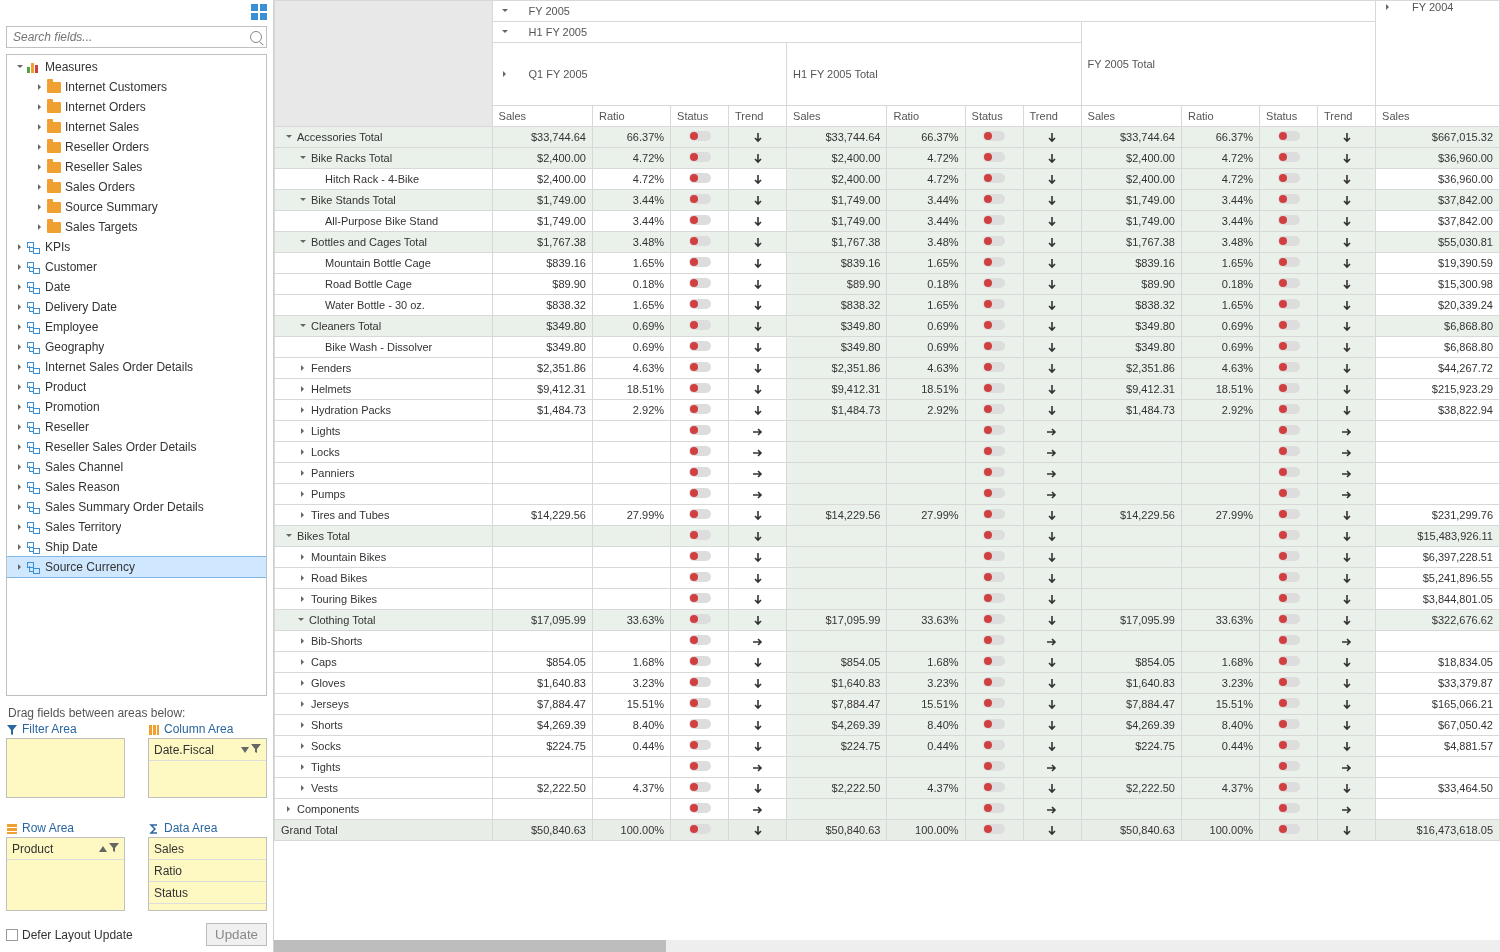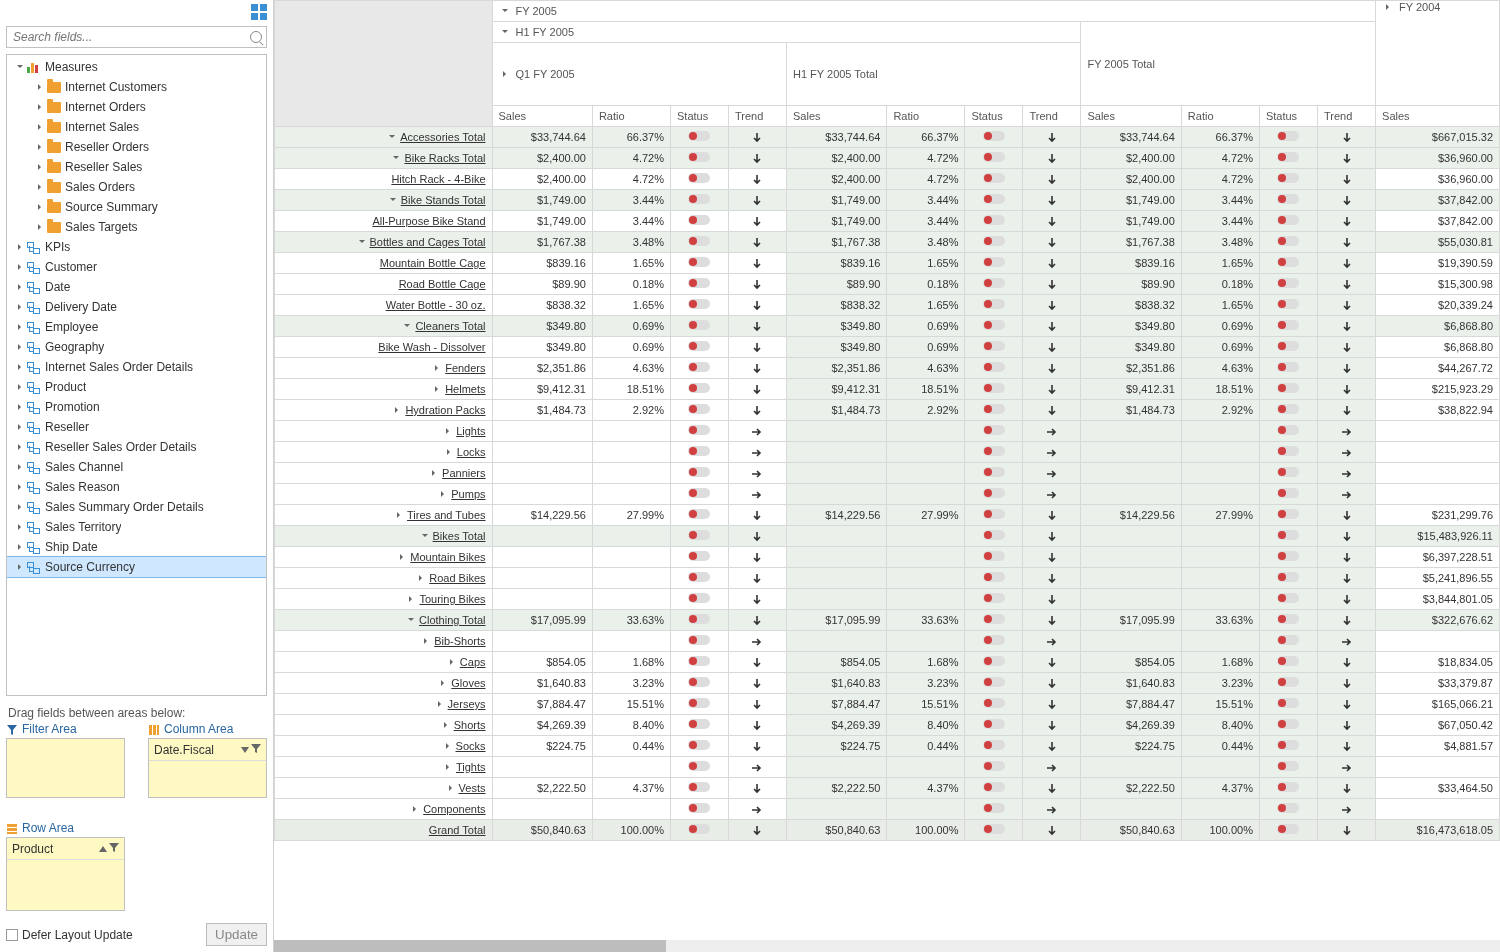--- a/index.html
+++ b/index.html
@@ -49,31 +49,31 @@
 .side-footer{display:flex;align-items:center;justify-content:space-between;padding:6px 6px;}
 .chk{width:12px;height:12px;border:1px solid #999;display:inline-block;margin-right:4px;vertical-align:middle;}
 .btn-upd{border:1px solid #bbb;background:#f0f0f0;padding:3px 8px;color:#888;}
 
 .main{flex:1;display:flex;flex-direction:column;overflow:hidden;}
 .pivot-wrap{flex:1;overflow:hidden;position:relative;}
 .pivot{border-collapse:collapse;width:100%;table-layout:fixed;}
 .pivot th,.pivot td{border:1px solid #d8d8d8;padding:0 6px;height:21px;vertical-align:middle;font-size:11px;white-space:nowrap;overflow:hidden;}
 .pivot thead th{background:#fff;text-align:left;color:#555;font-weight:normal;}
 .corner{background:#e8e8e8 !important;}
-.rhdr{text-align:right;padding-left:6px;text-decoration:underline;}
+.rhdr{text-align:left;padding-left:6px;}
 .num{text-align:right;}
 .sub{background:#eaf0ea;}
 .grand{background:#e8ede8;}
 .status-cell,.trend-cell{text-align:center;}
 .toggle{display:inline-block;width:22px;height:10px;border-radius:6px;background:#ddd;position:relative;}
 .toggle::after{content:"";position:absolute;left:1px;top:1px;width:8px;height:8px;border-radius:50%;background:#d04040;}
 .ar-down svg,.ar-right svg{width:12px;height:12px;fill:#444;display:inline-block;vertical-align:middle;}
 .rh-chev{display:inline-flex;width:12px;justify-content:center;margin-right:2px;}
 .rh-chev svg{width:8px;height:8px;}
-.th-grp{display:flex;align-items:center;gap:3px;}
+.th-grp{display:flex;align-items:center;gap:16px;}
 .hscroll{height:12px;background:#eee;position:relative;display:flex;}
 .hscroll .track{flex:1;position:relative;}
 .hscroll .thumb{position:absolute;left:0;top:0;height:12px;width:32%;background:#bdbdbd;}
 col.rowhdr{width:195px;}
 col.c-sales{width:90px;}col.c-ratio{width:70px;}col.c-status{width:52px;}col.c-trend{width:52px;}
 col.c-sales2{width:111px;}
 </style>
 </head>
 <body>
 
@@ -444,20 +444,41 @@
           <div class="pill">
             <span>Product</span>
             <span class="pill-icons">
                 <span class="tri-up"></span>
                 <span class="filter-sm"><svg viewBox="0 0 10 10">
                     <path fill="#666" d="M0 0h10L6 5v4l-2-1V5z"></path>
                   </svg></span>
               </span>
           </div>
         </div>
+      </div>
+      <div class="area">
+        <div class="area-title">
+            <span class="ai ai-data">
+              <svg viewBox="0 0 12 12">
+                <path fill="none" stroke="#2a66a0" stroke-width="1.5" d="M9 2H3l4 4-4 4h6"></path>
+              </svg>
+            </span>
+            <span>Data Area</span>
+          </div>
+        <div class="area-box data" id="data-pills">
+            <div class="pill">
+              <span>Sales</span>
+            </div>
+            <div class="pill">
+              <span>Ratio</span>
+            </div>
+            <div class="pill">
+              <span>Status</span>
+            </div>
+          </div>
       </div>
     </div>
 
     <div class="side-footer">
       <label><span class="chk"></span><span>Defer Layout Update</span></label>
       <button class="btn-upd">Update</button>
     </div>
   </div>
 
   <div class="main">

